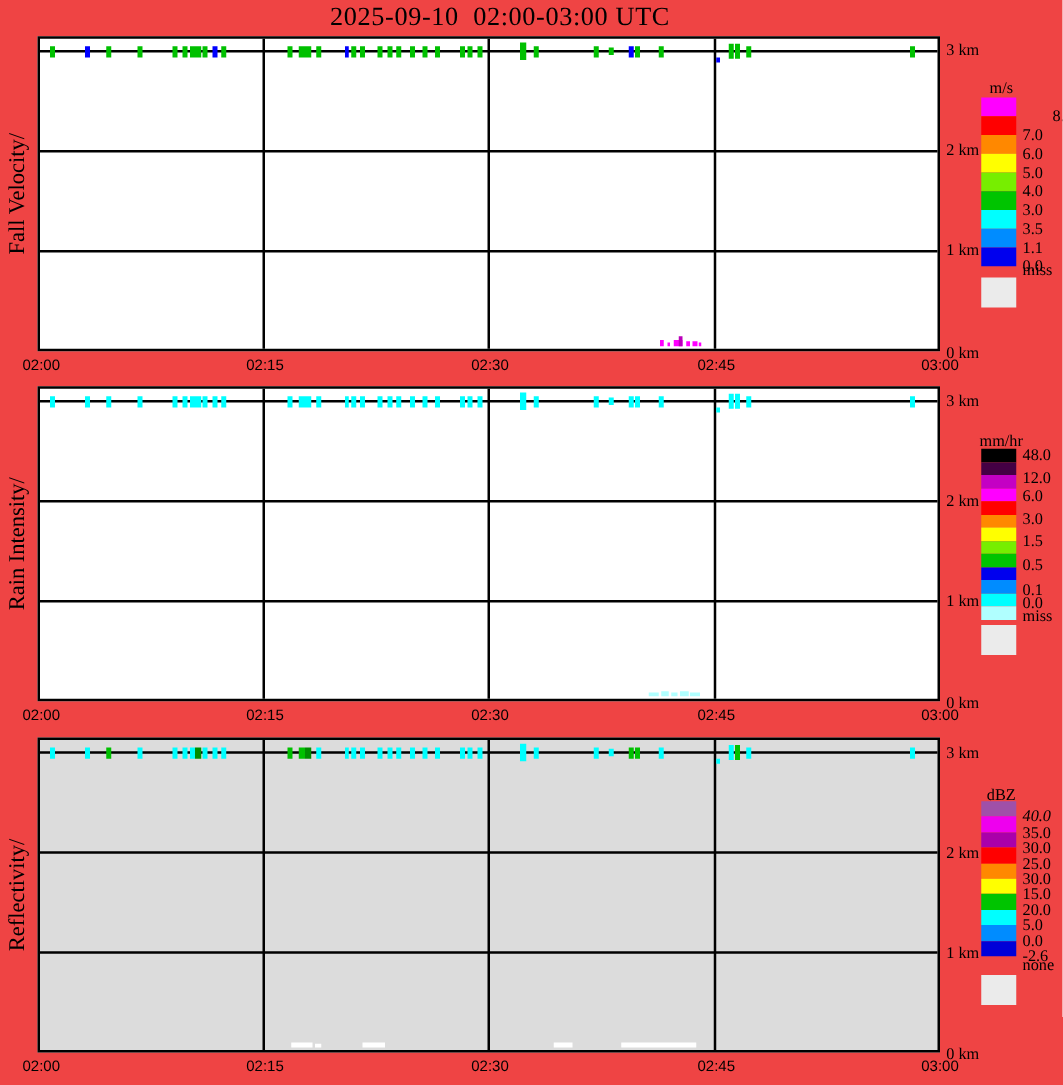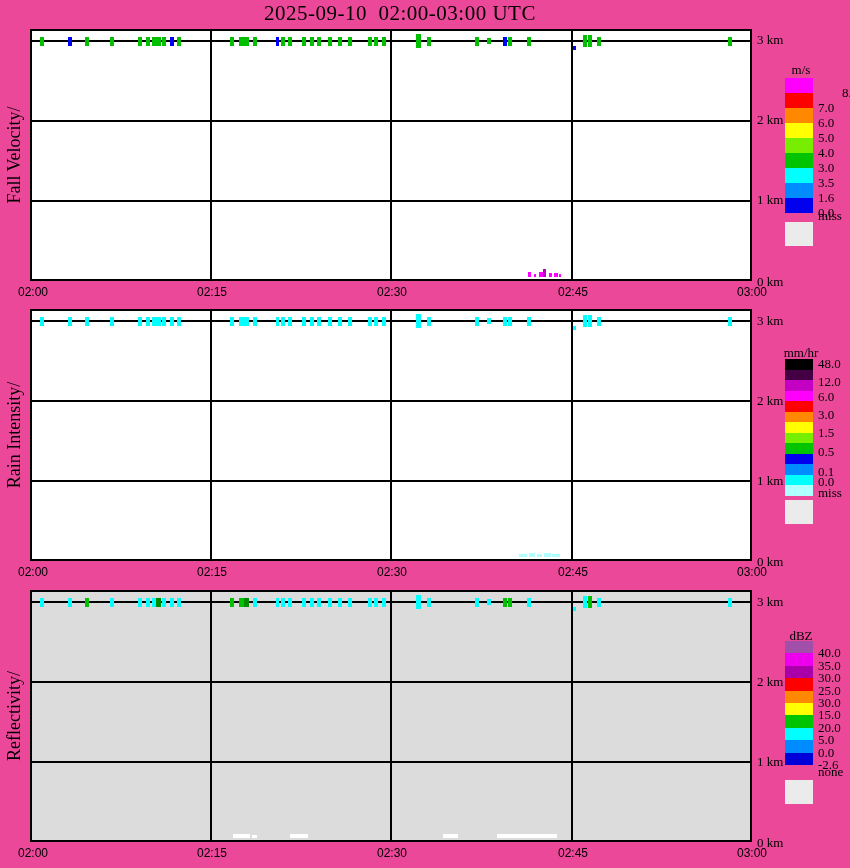--- a/index.html
+++ b/index.html
@@ -1,16 +1,16 @@
 <!DOCTYPE html>
 <html><head>
 <meta charset="utf-8">
 <style>
   html,body{margin:0;padding:0;background:#fff;}
-  #fig{position:relative;width:850px;height:868px;background:#ec4899;overflow:hidden;
+  #fig{position:relative;width:850px;height:868px;background:#ef4444;overflow:hidden;
        font-family:"Liberation Serif",serif;color:#000;}
   .title{position:absolute;top:1px;left:30px;width:740px;text-align:center;
          font-size:21px;letter-spacing:.5px;white-space:pre;}
   .panel{position:absolute;top:0;left:0;width:0;height:0;}
   .ylab{position:absolute;left:14px;transform:translate(-50%,-50%) rotate(-90deg);
         font-size:18px;white-space:nowrap;}
   .box{position:absolute;left:30px;width:722px;height:252px;border:2px solid #000;
        box-sizing:border-box;}
   .hline{position:absolute;left:0;width:718px;height:2px;background:#000;}
   .vline{position:absolute;top:0;width:2px;height:248px;background:#000;}
@@ -102,21 +102,21 @@
       <div class="cband" style="top: 168px; height: 15px; background: rgb(0, 255, 255);"></div>
       <div class="cband" style="top: 183px; height: 15px; background: rgb(0, 140, 255);"></div>
       <div class="cband" style="top: 198px; height: 15px; background: rgb(0, 0, 238);"></div>
       <div class="cbl" style="top: 85px; margin-left: 24px;">8.0</div>
       <div class="cbl" style="top: 100px;">7.0</div>
       <div class="cbl" style="top: 115px;">6.0</div>
       <div class="cbl" style="top: 130px;">5.0</div>
       <div class="cbl" style="top: 145px;">4.0</div>
       <div class="cbl" style="top: 160px;">3.0</div>
       <div class="cbl" style="top: 175px;">3.5</div>
-      <div class="cbl" style="top: 190px;">1.6</div>
+      <div class="cbl" style="top: 190px;">1.1</div>
       <div class="cbl" style="top: 205px;">0.0</div>
       <div class="cband" style="top: 222px; height: 24px; background: rgb(235, 235, 235);"></div>
       <div class="cbl" style="top: 208px;">miss</div>
     </div>
     <div class="panel">
       <div class="ylab" style="top: 435px;">Rain Intensity/</div>
       <div class="box" style="top: 309px; background: rgb(255, 255, 255);">
         <div class="hline" style="top: 9px;"></div>
         <div class="hline" style="top: 89px;"></div>
         <div class="hline" style="top: 169px;"></div>
@@ -269,21 +269,21 @@
       <div class="cband" style="top: 641px; height: 12.4px; background: rgb(160, 80, 168);"></div>
       <div class="cband" style="top: 653.4px; height: 12.4px; background: rgb(238, 0, 238);"></div>
       <div class="cband" style="top: 665.8px; height: 12.4px; background: rgb(170, 0, 170);"></div>
       <div class="cband" style="top: 678.2px; height: 12.4px; background: rgb(255, 0, 0);"></div>
       <div class="cband" style="top: 690.6px; height: 12.4px; background: rgb(255, 136, 0);"></div>
       <div class="cband" style="top: 703px; height: 12.4px; background: rgb(255, 255, 0);"></div>
       <div class="cband" style="top: 715.4px; height: 12.4px; background: rgb(0, 196, 0);"></div>
       <div class="cband" style="top: 727.8px; height: 12.4px; background: rgb(0, 255, 255);"></div>
       <div class="cband" style="top: 740.2px; height: 12.4px; background: rgb(0, 140, 255);"></div>
       <div class="cband" style="top: 752.6px; height: 12.4px; background: rgb(0, 0, 216);"></div>
-      <div class="cbl" style="top: 645px;">40.0</div>
+      <div class="cbl" style="top: 645px; font-style: italic;">40.0</div>
       <div class="cbl" style="top: 658px;">35.0</div>
       <div class="cbl" style="top: 670px;">30.0</div>
       <div class="cbl" style="top: 683px;">25.0</div>
       <div class="cbl" style="top: 695px;">30.0</div>
       <div class="cbl" style="top: 707px;">15.0</div>
       <div class="cbl" style="top: 720px;">20.0</div>
       <div class="cbl" style="top: 732px;">5.0</div>
       <div class="cbl" style="top: 745px;">0.0</div>
       <div class="cbl" style="top: 757px;">-2.6</div>
       <div class="cband" style="top: 780px; height: 24px; background: rgb(235, 235, 235);"></div>

